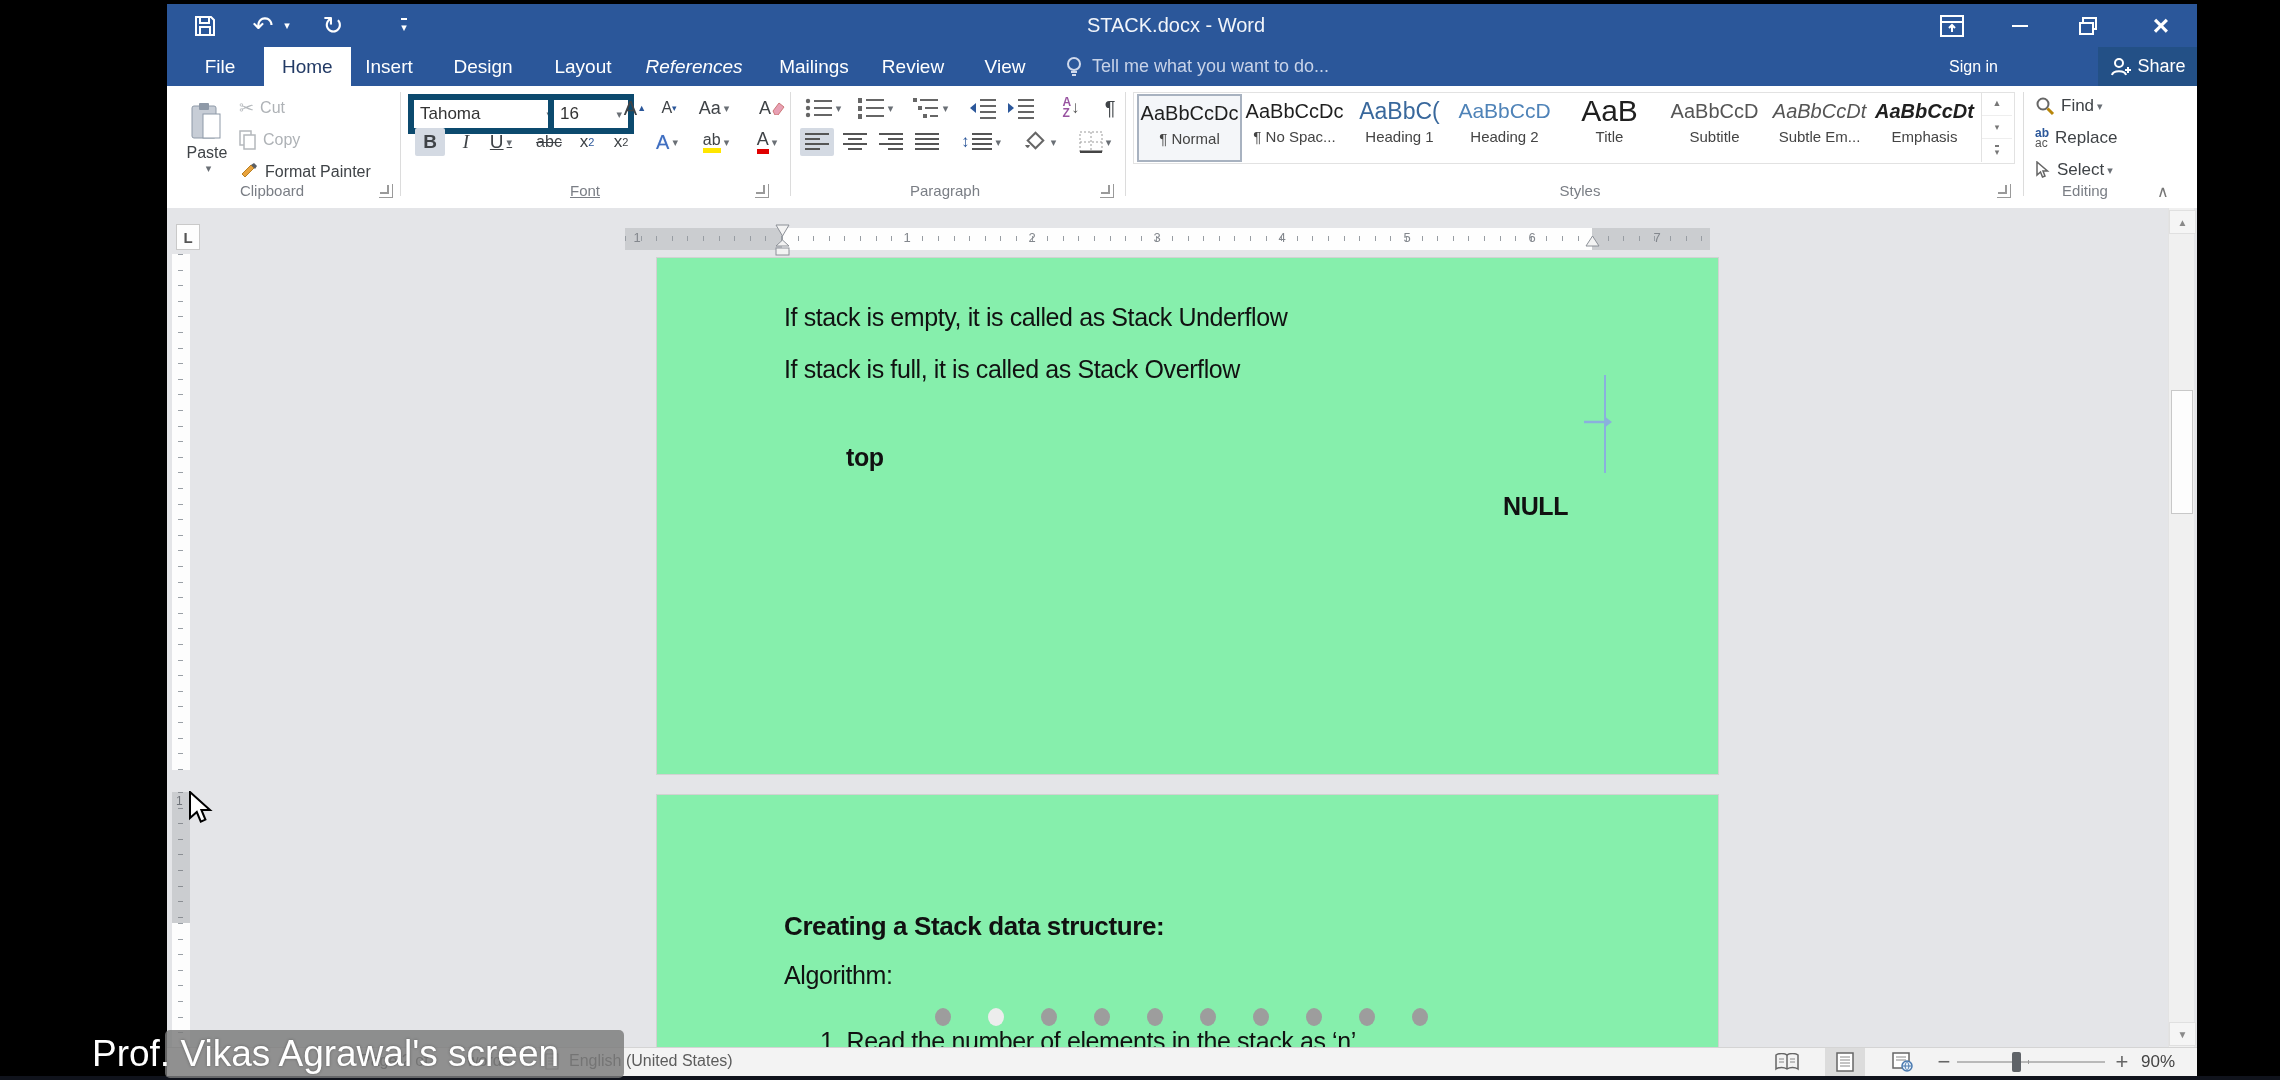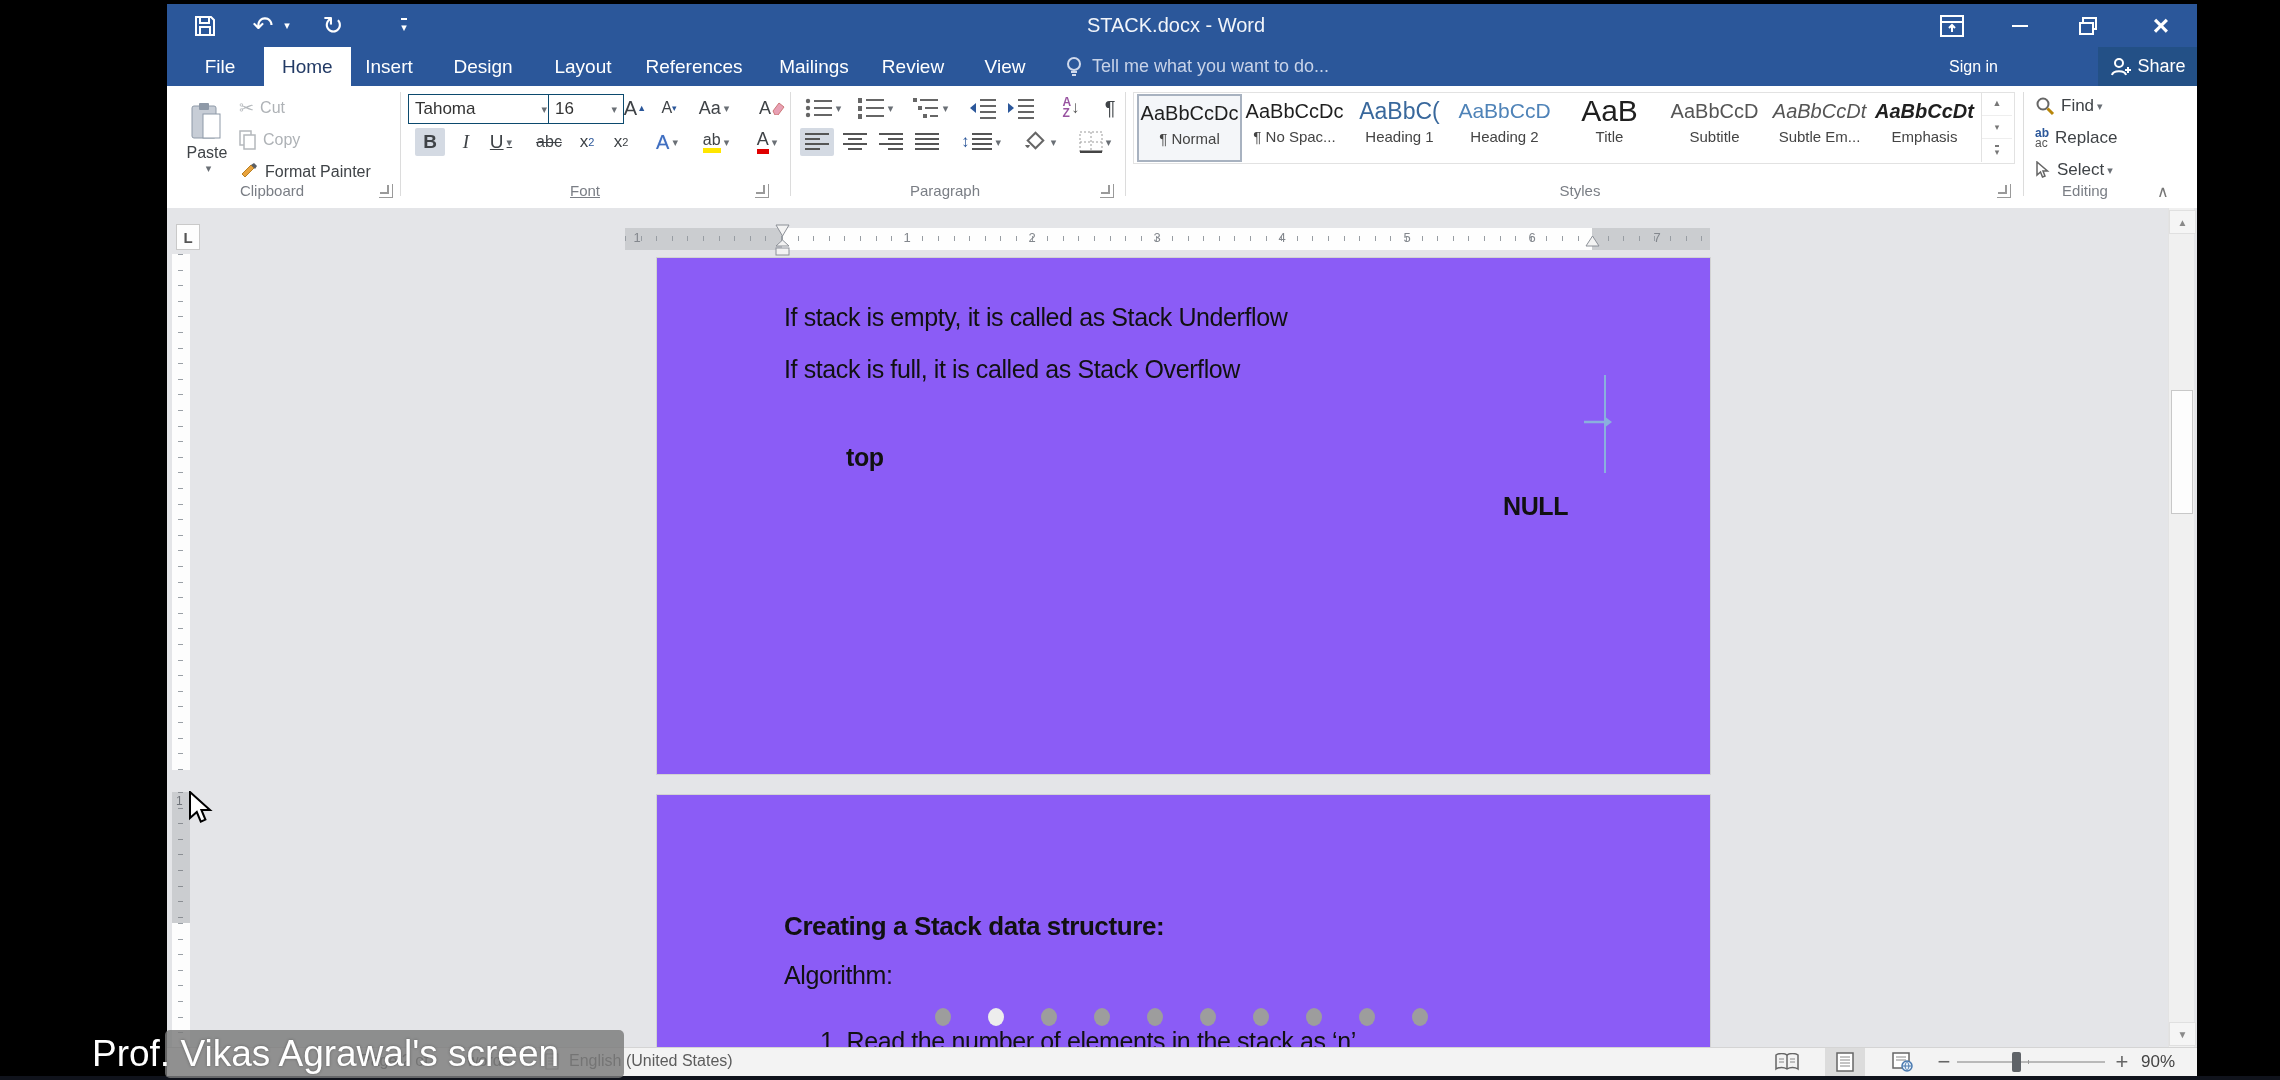--- a/index.html
+++ b/index.html
@@ -14,29 +14,29 @@
   .tab{position:absolute;top:0;height:39px;display:flex;align-items:center;color:#fff;font-size:19px;transform:translateX(-50%);}
   .tab.active{background:#fff;color:#223a65;padding:0 18px;transform:none;}
   #ribbon{position:absolute;left:0;top:82px;width:100%;height:122px;background:#fff;border-bottom:1px solid #d6d6d6;font-size:16px;color:#444;}
   .gsep{position:absolute;top:6px;height:104px;width:1px;background:#dcdcdc;}
   .glabel{position:absolute;top:96px;font-size:15px;color:#7a7e85;transform:translateX(-50%);}
   .launcher{position:absolute;width:13px;height:13px;border-right:1px solid #9a9a9a;border-bottom:1px solid #9a9a9a;}
   .launcher::before{content:"";position:absolute;right:2px;bottom:2px;width:7px;height:7px;border-right:2px solid #9a9a9a;border-bottom:2px solid #9a9a9a;transform:translate(-1px,-1px);}
   .rbtn{position:absolute;display:inline-flex;align-items:center;justify-content:center;height:28px;border-radius:2px;color:#3f4347;}
   .rbtn.on{background:#d4dae3;}
   .caret{font-size:11px;color:#6a6f75;margin-left:3px;}
-  .combo{position:absolute;height:28px;background:#fff;border:1px solid #0c4a6e;display:flex;align-items:center;justify-content:space-between;padding:0 6px;font-size:17px;color:#333;}
+  .combo{position:absolute;height:28px;background:#fff;border:6px solid #0c4a6e;display:flex;align-items:center;justify-content:space-between;padding:0 6px;font-size:17px;color:#333;}
   .grayed{color:#aeb2b6;}
   
   .stile{position:absolute;top:8px;width:101px;height:64px;text-align:center;cursor:default;}
   .stile .sam{display:block;font-size:20px;color:#1f1f1f;line-height:34px;height:34px;white-space:nowrap;overflow:hidden;}
   .stile .nm{display:block;font-size:15px;color:#444;white-space:nowrap;overflow:hidden;}
   
   #docarea{position:absolute;left:0;top:204px;width:100%;height:839px;background:#e4e5e8;overflow:hidden;}
-  .page{position:absolute;left:490px;width:1053px;background:#8b5cf6;box-shadow:0 0 0 1px #d2d2d2;}
+  .page{position:absolute;left:490px;width:1053px;background:#86efac;box-shadow:0 0 0 1px #d2d2d2;padding-left:8px;}
   .docline{position:absolute;font-size:25px;letter-spacing:-0.4px;color:#111;white-space:nowrap;}
   .rulertxt{position:absolute;top:2px;font-size:13px;color:#83878d;transform:translateX(-50%);}
   .ticks{background-image:repeating-linear-gradient(to right,#989da3 0 1px,transparent 1px 15.6px);background-size:100% 5px;background-position:0 8px;background-repeat:no-repeat;}
   .dot{width:16px;height:18px;border-radius:50%;background:#9d9d9d;display:inline-block;margin-right:37px;}
   
   #statusbar{position:absolute;left:0;top:1043px;width:100%;height:29px;background:#f3f3f3;border-top:1px solid #d4d4d4;font-size:16px;color:#5c5c5c;}
   .sb-btn{position:absolute;top:0;width:40px;height:28px;display:flex;align-items:center;justify-content:center;}
   .sb-btn.on{background:#dcdcdc;}
   
   #overlay-box{position:absolute;left:165px;top:1030px;width:459px;height:48px;background:rgba(122,122,122,.82);border-radius:5px;}
@@ -97,21 +97,21 @@
           <span>×</span>
         </div>
   </div>
 
   <div id="tabsrow">
     <div class="tab" style="left:53px;">File</div>
     <div class="tab active" style="left:97px;">Home</div>
     <div class="tab" style="left:222px;">Insert</div>
     <div class="tab" style="left:316px;">Design</div>
     <div class="tab" style="left:416px;">Layout</div>
-    <div class="tab" style="left:527px;">References</div>
+    <div class="tab" style="left:527px;font-style:italic;">References</div>
     <div class="tab" style="left:647px;">Mailings</div>
     <div class="tab" style="left:746px;">Review</div>
     <div class="tab" style="left:838px;">View</div>
     <div class="abs" style="left:896px;top:9px;">
       <svg width="22" height="22" viewBox="0 0 22 22">
             <circle cx="11" cy="8" r="6" fill="none" stroke="#cfd9ec" stroke-width="2"></circle>
             <path d="M8 16h6 M9 19h4" stroke="#cfd9ec" stroke-width="2"></path>
           </svg>
     </div>
     <div class="abs" style="left:925px;top:0;height:39px;display:flex;align-items:center;font-size:18px;color:#c8d3e8;">Tell me what you want to do...</div>

